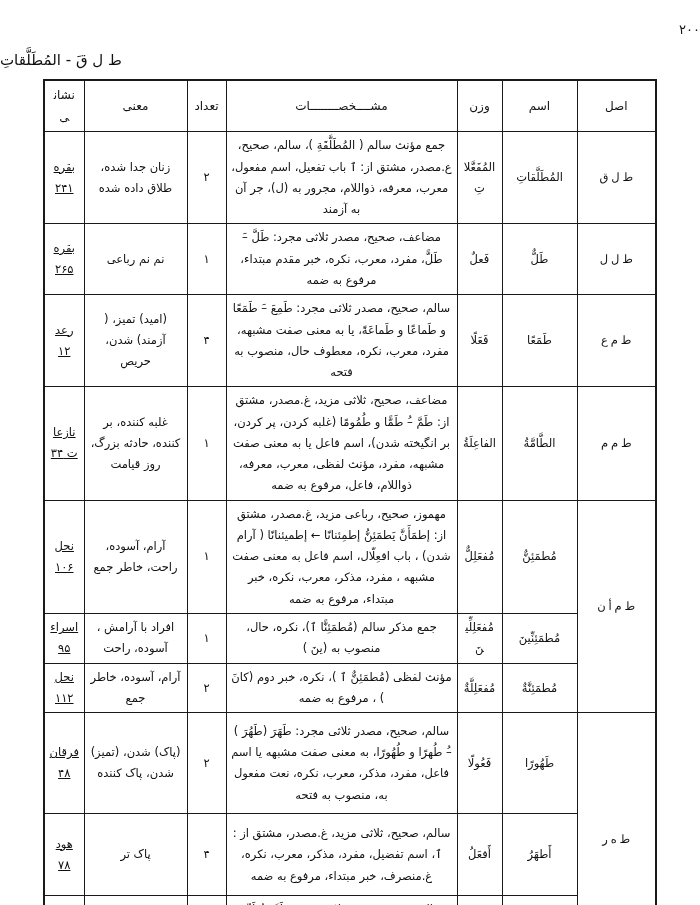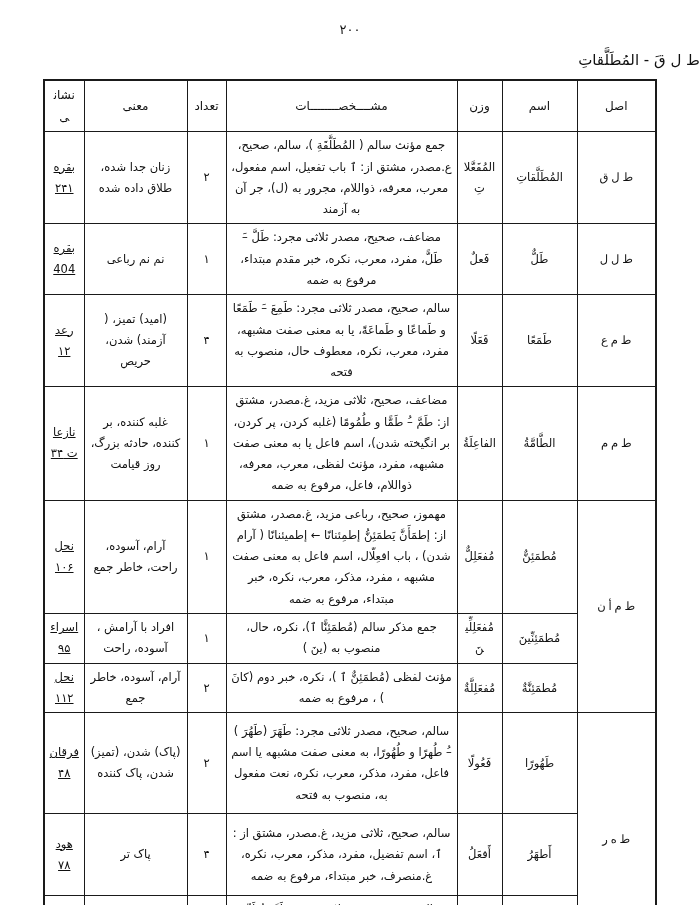--- a/index.html
+++ b/index.html
@@ -4,27 +4,27 @@
 <style>
   html,body{margin:0;padding:0;background:#ffffff;}
   body{
     width:700px;height:905px;
     font-family:"DejaVu Sans",sans-serif;
     color:#111;
     position:relative;
     direction:rtl;
   }
   .page-number{
-    text-align:center;
+    text-align:right;
     font-size:13px;
     padding-top:22px;
     letter-spacing:1px;
   }
   .page-title{
-    text-align:right;
+    text-align:left;
     font-size:15px;
     margin-top:14px;
     margin-bottom:10px;
   }
   table.vocab{
     border-collapse:collapse;
     width:612px;
     margin:0 auto;
     table-layout:fixed;
     border:2px solid #1a1a1a;
@@ -104,21 +104,21 @@
       <td class="c-mani">زنان جدا شده، طلاق داده شده</td>
       <td class="c-neshani">بقره ٢۴١</td>
     </tr>
     <tr class="r2">
       <td class="c-asl">ط ل ل</td>
       <td class="c-esm">طَلٌّ</td>
       <td class="c-vazn">فَعلٌ</td>
       <td class="c-mosh">مضاعف، صحیح، مصدر ثلاثی مجرد: طَلَّ –َ طَلًّ، مفرد، معرب، نکره، خبر مقدم مبتداء، مرفوع به ضمه</td>
       <td class="c-tedad">١</td>
       <td class="c-mani">نم نم رباعی</td>
-      <td class="c-neshani">بقره 404</td>
+      <td class="c-neshani">بقره ٢۶۵</td>
     </tr>
     <tr class="r3">
       <td class="c-asl">ط م ع</td>
       <td class="c-esm">طَمَعًا</td>
       <td class="c-vazn">فَعَلًا</td>
       <td class="c-mosh">سالم، صحیح، مصدر ثلاثی مجرد: طَمِعَ –َ طَمَعًا و طَماعًا و طَماعَةً، یا به معنی صفت مشبهه، مفرد، معرب، نکره، معطوف حال، منصوب به فتحه</td>
       <td class="c-tedad">۴</td>
       <td class="c-mani">(امید) تمیز، ( آزمند) شدن، حریص</td>
       <td class="c-neshani">رعد ١٢</td>
     </tr>

